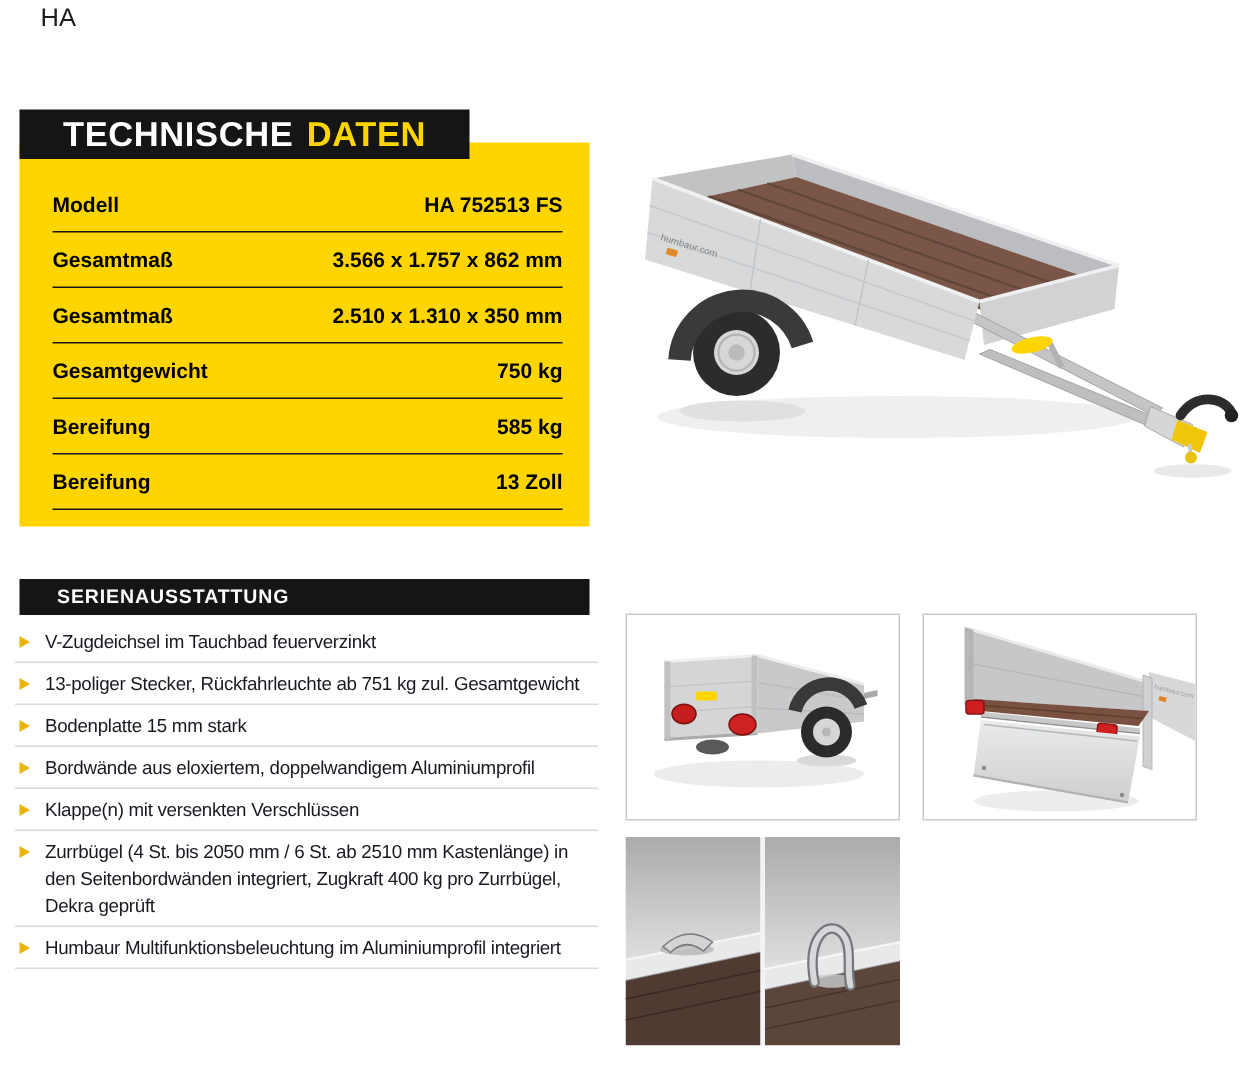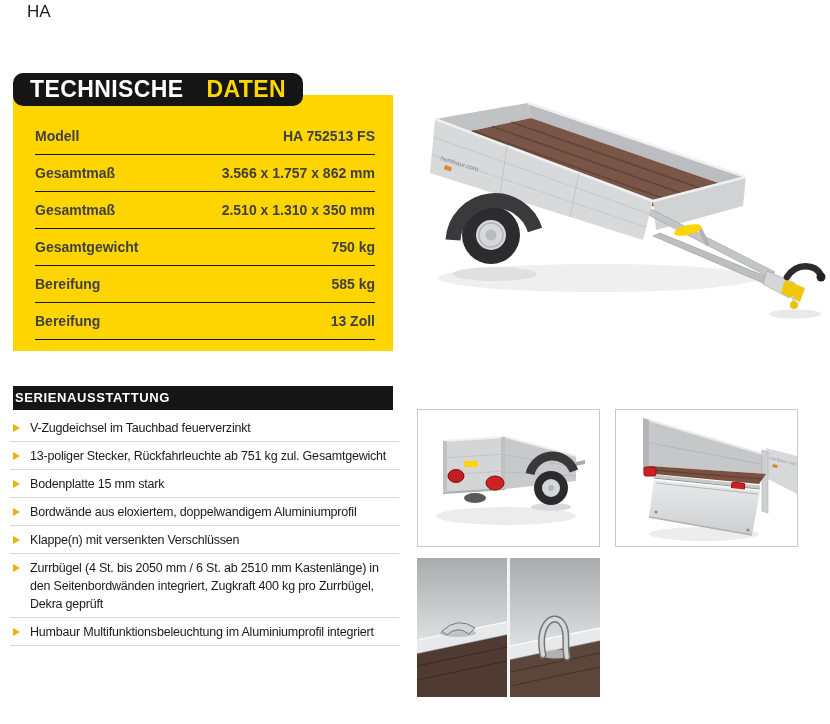--- a/index.html
+++ b/index.html
@@ -5,30 +5,30 @@
   html,body{margin:0;padding:0;background:#ffffff;}
   .page{position:relative;width:830px;height:724px;background:#ffffff;overflow:hidden;
         font-family:"Liberation Sans",sans-serif;}
 
   .ha-title{position:absolute;left:27px;top:2px;font-size:17px;color:#1d1d1b;}
 
   
   .tech-panel{position:absolute;left:13px;top:95px;width:380px;height:256px;background:#FFD500;}
   .tech-table{position:absolute;left:22px;top:23px;width:340px;}
   .trow{height:36px;display:flex;align-items:center;justify-content:space-between;
-        border-bottom:1.6px solid #15151E;font-size:14px;font-weight:bold;color:#404040;}
+        border-bottom:1.6px solid #15151E;font-size:14px;font-weight:bold;color:#000000;}
   .tech-header{position:absolute;left:13px;top:73px;height:33px;background:#151515;
-        display:flex;align-items:center;padding:0 17px;font-size:23px;font-weight:bold;letter-spacing:0.4px;border-radius:10px;}
+        display:flex;align-items:center;padding:0 29px;font-size:23px;font-weight:bold;letter-spacing:0.4px;}
   .th-white{color:#ffffff;}
-  .th-yellow{color:#FFD500;margin-left:23px;}
+  .th-yellow{color:#FFD500;margin-left:9px;}
 
   
   .feat-header{position:absolute;left:13px;top:386px;width:380px;height:24px;background:#151515;
         color:#ffffff;font-weight:bold;font-size:13px;letter-spacing:0.6px;line-height:24px;
-        padding-left:2px;box-sizing:border-box;}
+        padding-left:25px;box-sizing:border-box;}
   .feat-list{position:absolute;left:10px;top:414px;width:389px;}
   .feat{position:relative;padding:5px 4px 4px 20px;border-bottom:1px solid #d9d9d9;
         font-size:12.5px;letter-spacing:-0.2px;line-height:18px;color:#191922;}
   .tri{position:absolute;left:3px;top:10px;width:0;height:0;
         border-left:7px solid #E9B40C;border-top:4px solid transparent;border-bottom:4px solid transparent;}
 
   
   .main-photo{position:absolute;left:413px;top:78px;width:417px;height:265px;}
   .img-frame{position:absolute;width:181px;height:136px;border:1px solid #c9c9c9;background:#fff;}
   .img-rear{left:417px;top:409px;}

